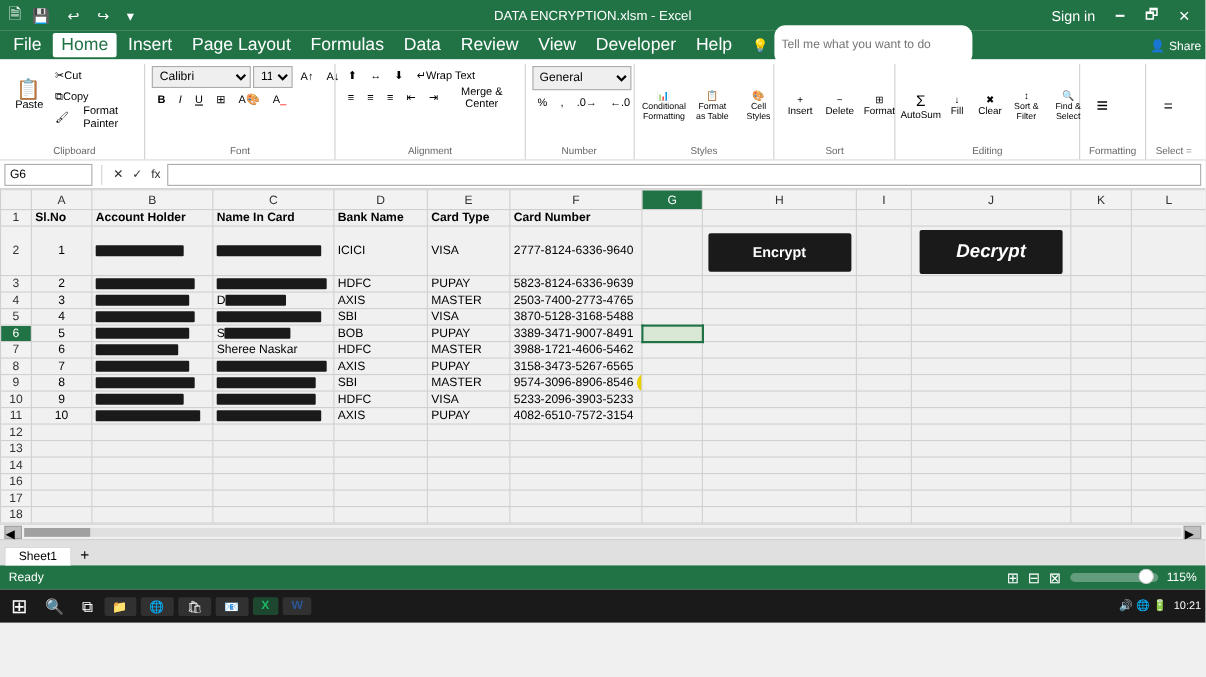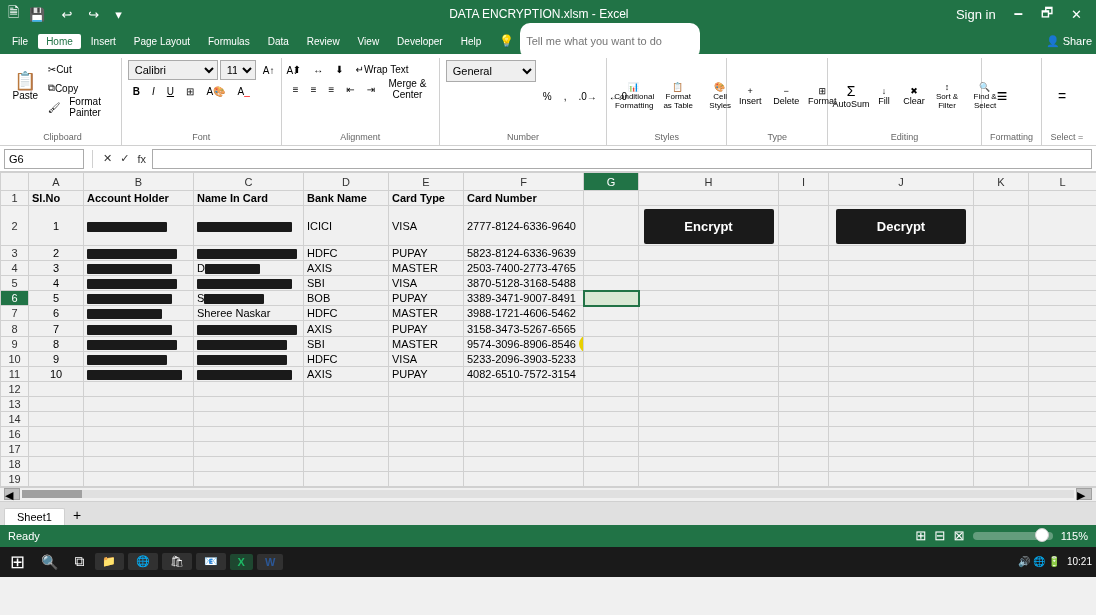--- a/index.html
+++ b/index.html
@@ -26,21 +26,21 @@
       color: white;
       height: 26px;
       display: flex;
       align-items: center;
       padding: 0 4px;
       gap: 2px;
     }
     .menu-item {
       padding: 2px 8px;
       cursor: pointer;
-      font-size: 10px;
+      font-size: 16px;
       border-radius: 2px;
     }
     .menu-item.active { background: white; color: #217346; }
 
     
     .ribbon {
       background: white;
       border-bottom: 1px solid #d0d0d0;
       padding: 4px 4px 0 4px;
       display: flex;
@@ -200,25 +200,26 @@
       font-weight: bold;
       cursor: pointer;
       border-radius: 2px;
       width: 130px;
     }
     .decrypt-btn {
       background: #1a1a1a;
       color: white;
       border: none;
       padding: 10px 24px;
-      font-size: 13px;
+      font-size: 17px;
       font-weight: bold;
       cursor: pointer;
       border-radius: 2px;
       width: 130px;
+      font-style: italic;
     }
 
     
     .status-bar {
       background: #217346;
       color: white;
       height: 22px;
       display: flex;
       align-items: center;
       padding: 0 8px;
@@ -382,21 +383,21 @@
         <button class="ribbon-btn-small">⇥</button>
         <button class="ribbon-btn-small">
             <span>Merge &amp; Center</span>
           </button>
       </div>
     </div>
     <span class="ribbon-group-label">Alignment</span>
   </div>
 
   <div class="ribbon-group" style="min-width:90px;">
-    <div style="display:flex;flex-direction:row;gap:2px;flex:1;">
+    <div style="display:flex;flex-direction:column;gap:2px;flex:1;">
       <select class="number-select">
         <option>General</option>
       </select>
       <div class="ribbon-row">
         <button class="ribbon-btn-small">%</button>
         <button class="ribbon-btn-small">,</button>
         <button class="ribbon-btn-small">.0→</button>
         <button class="ribbon-btn-small">←.0</button>
       </div>
     </div>
@@ -429,21 +430,21 @@
       </button>
       <button class="ribbon-btn ribbon-btn-large" style="width:34px;font-size:9px;">
         <span>−</span>
         <span>Delete</span>
       </button>
       <button class="ribbon-btn ribbon-btn-large" style="width:34px;font-size:9px;">
         <span>⊞</span>
         <span>Format</span>
       </button>
     </div>
-    <span class="ribbon-group-label">Type</span>
+    <span class="ribbon-group-label">Sort</span>
   </div>
 
   <div class="ribbon-group" style="min-width:110px;">
     <div style="display:flex;flex-direction:row;gap:2px;flex:1;align-items:center;">
       <button class="ribbon-btn ribbon-btn-large" style="font-size:9px;width:34px;">
         <span style="font-size:14px;">Σ</span>
         <span>AutoSum</span>
       </button>
       <button class="ribbon-btn ribbon-btn-large" style="font-size:9px;width:28px;">
         <span>↓</span>
@@ -797,35 +798,20 @@
             <td></td>
             <td></td>
             <td></td>
             <td></td>
             <td></td>
             <td></td>
             <td></td>
             <td></td>
             <td></td>
         </tr>
-        <tr>
-          <td class="row-header">19</td>
-          <td></td>
-            <td></td>
-            <td></td>
-            <td></td>
-            <td></td>
-            <td></td>
-            <td></td>
-            <td></td>
-            <td></td>
-            <td></td>
-            <td></td>
-            <td></td>
-        </tr>
       </tbody>
     </table>
   </div>
 </div>
 
 <div class="scrollbar-area" style="display:flex;align-items:center;padding:0 4px;">
   <div style="width:16px;height:12px;background:#c0c0c0;border:1px solid #a0a0a0;cursor:pointer;">◀</div>
   <div style="flex:1;height:8px;background:#e0e0e0;margin:0 2px;">
     <div style="width:60px;height:8px;background:#a0a0a0;"></div>
   </div>

